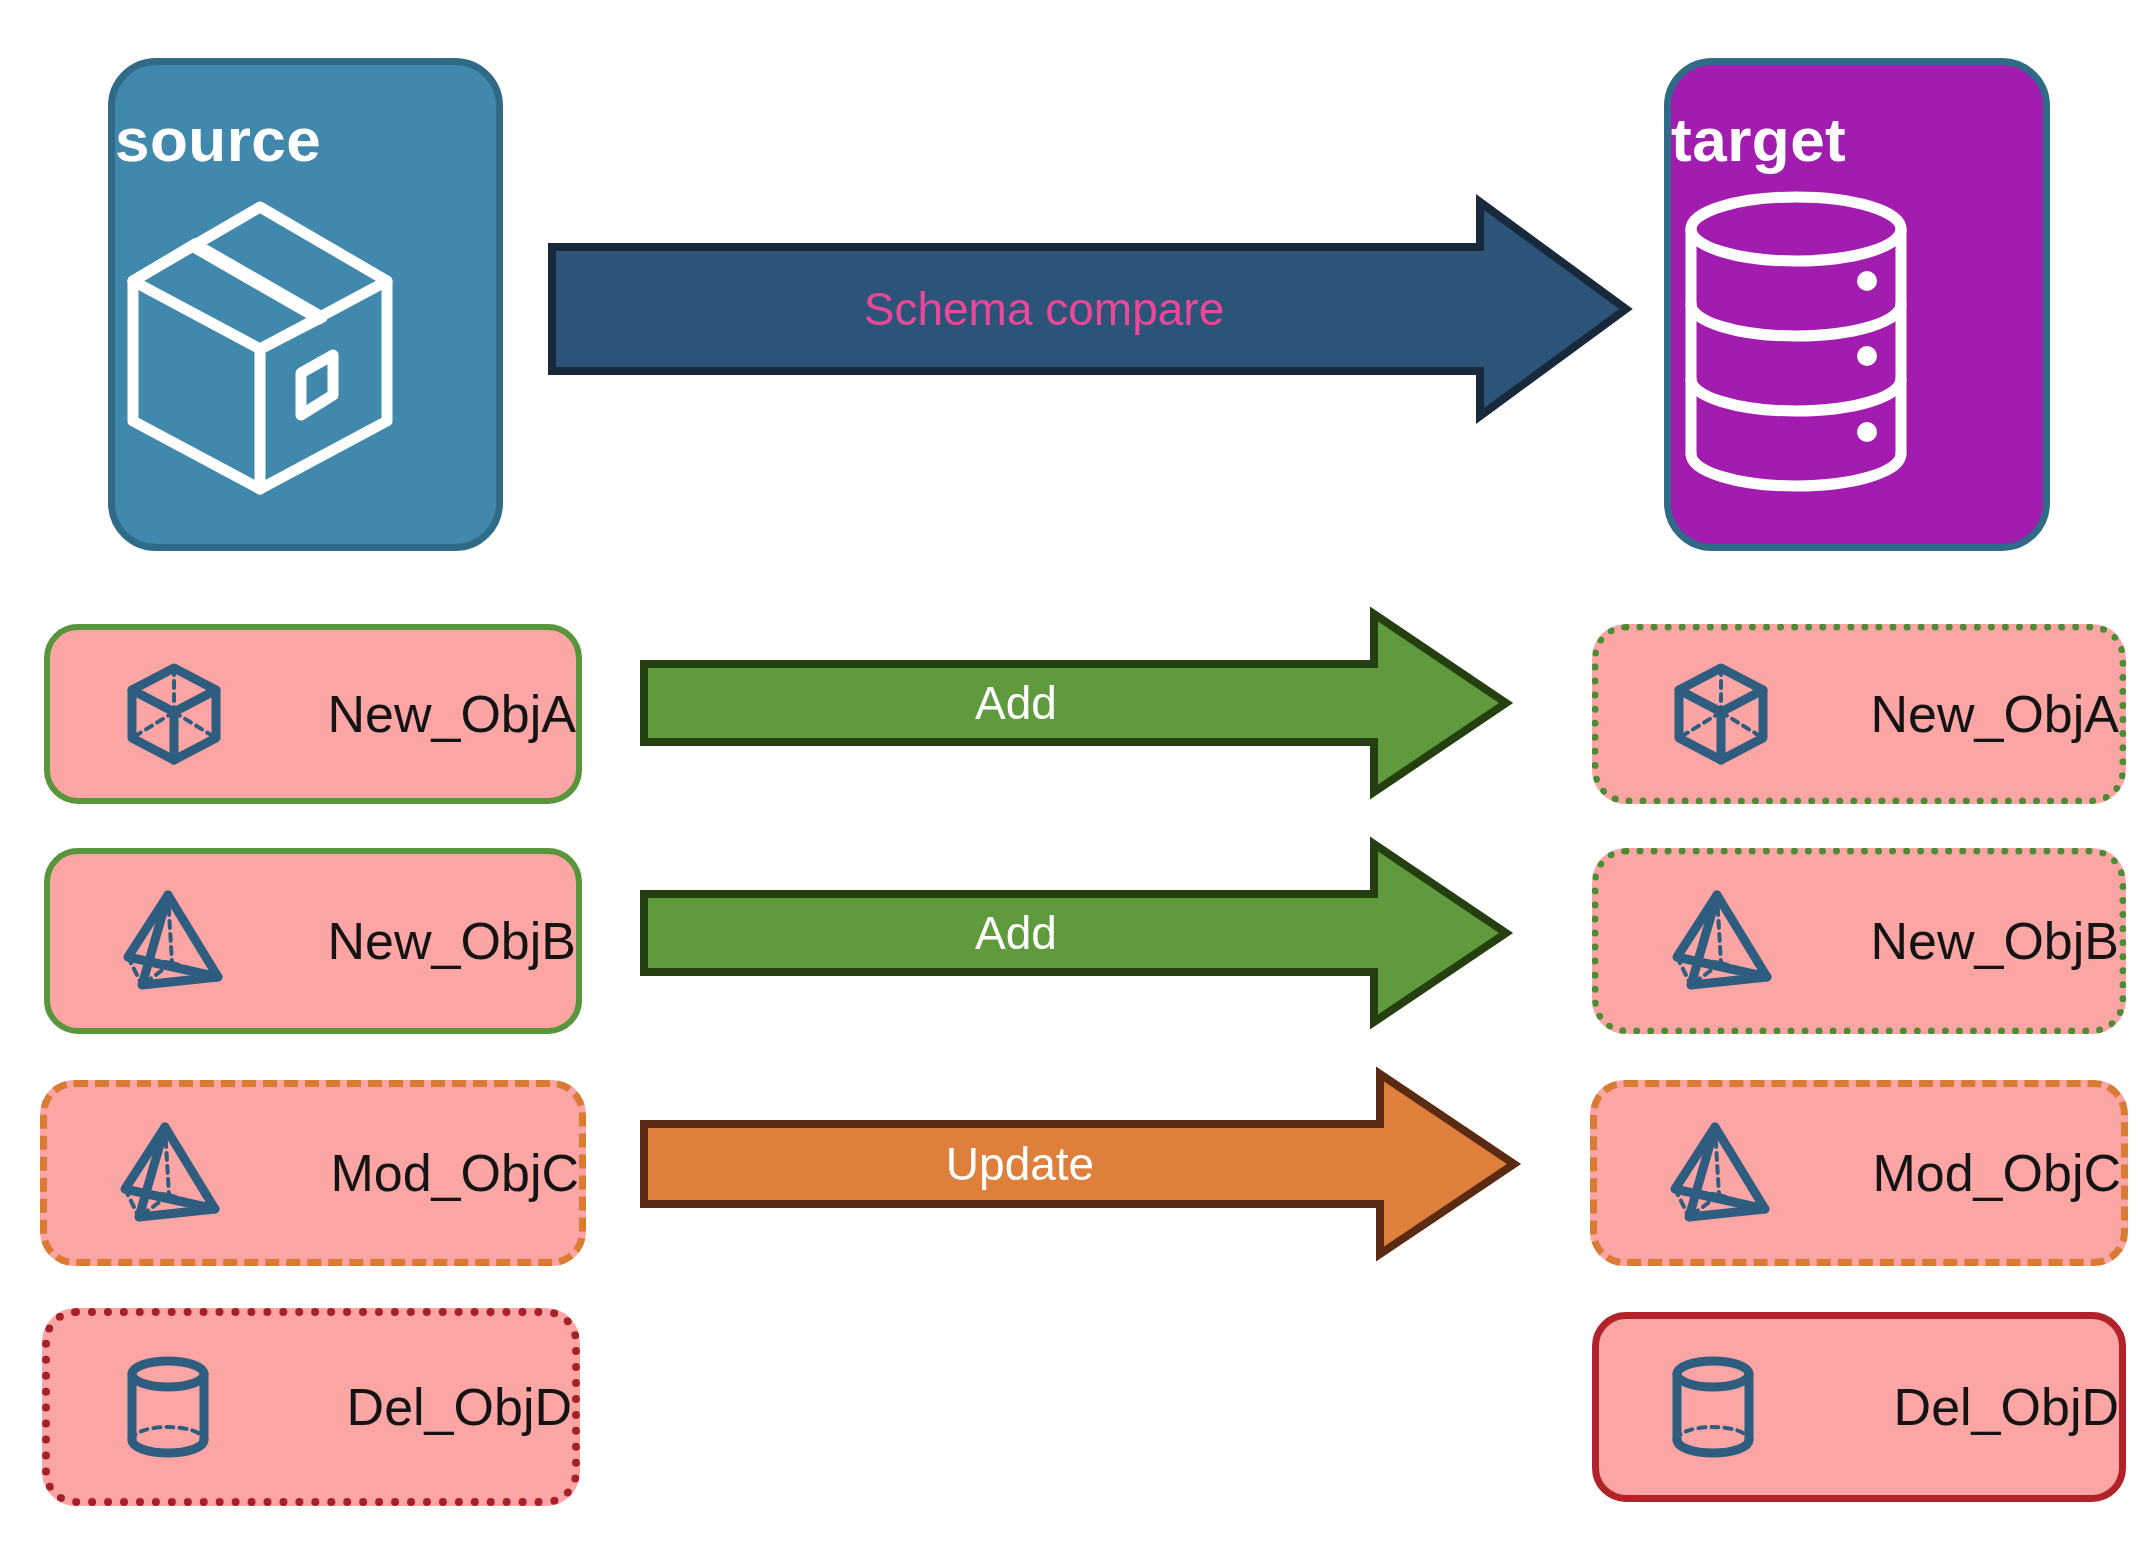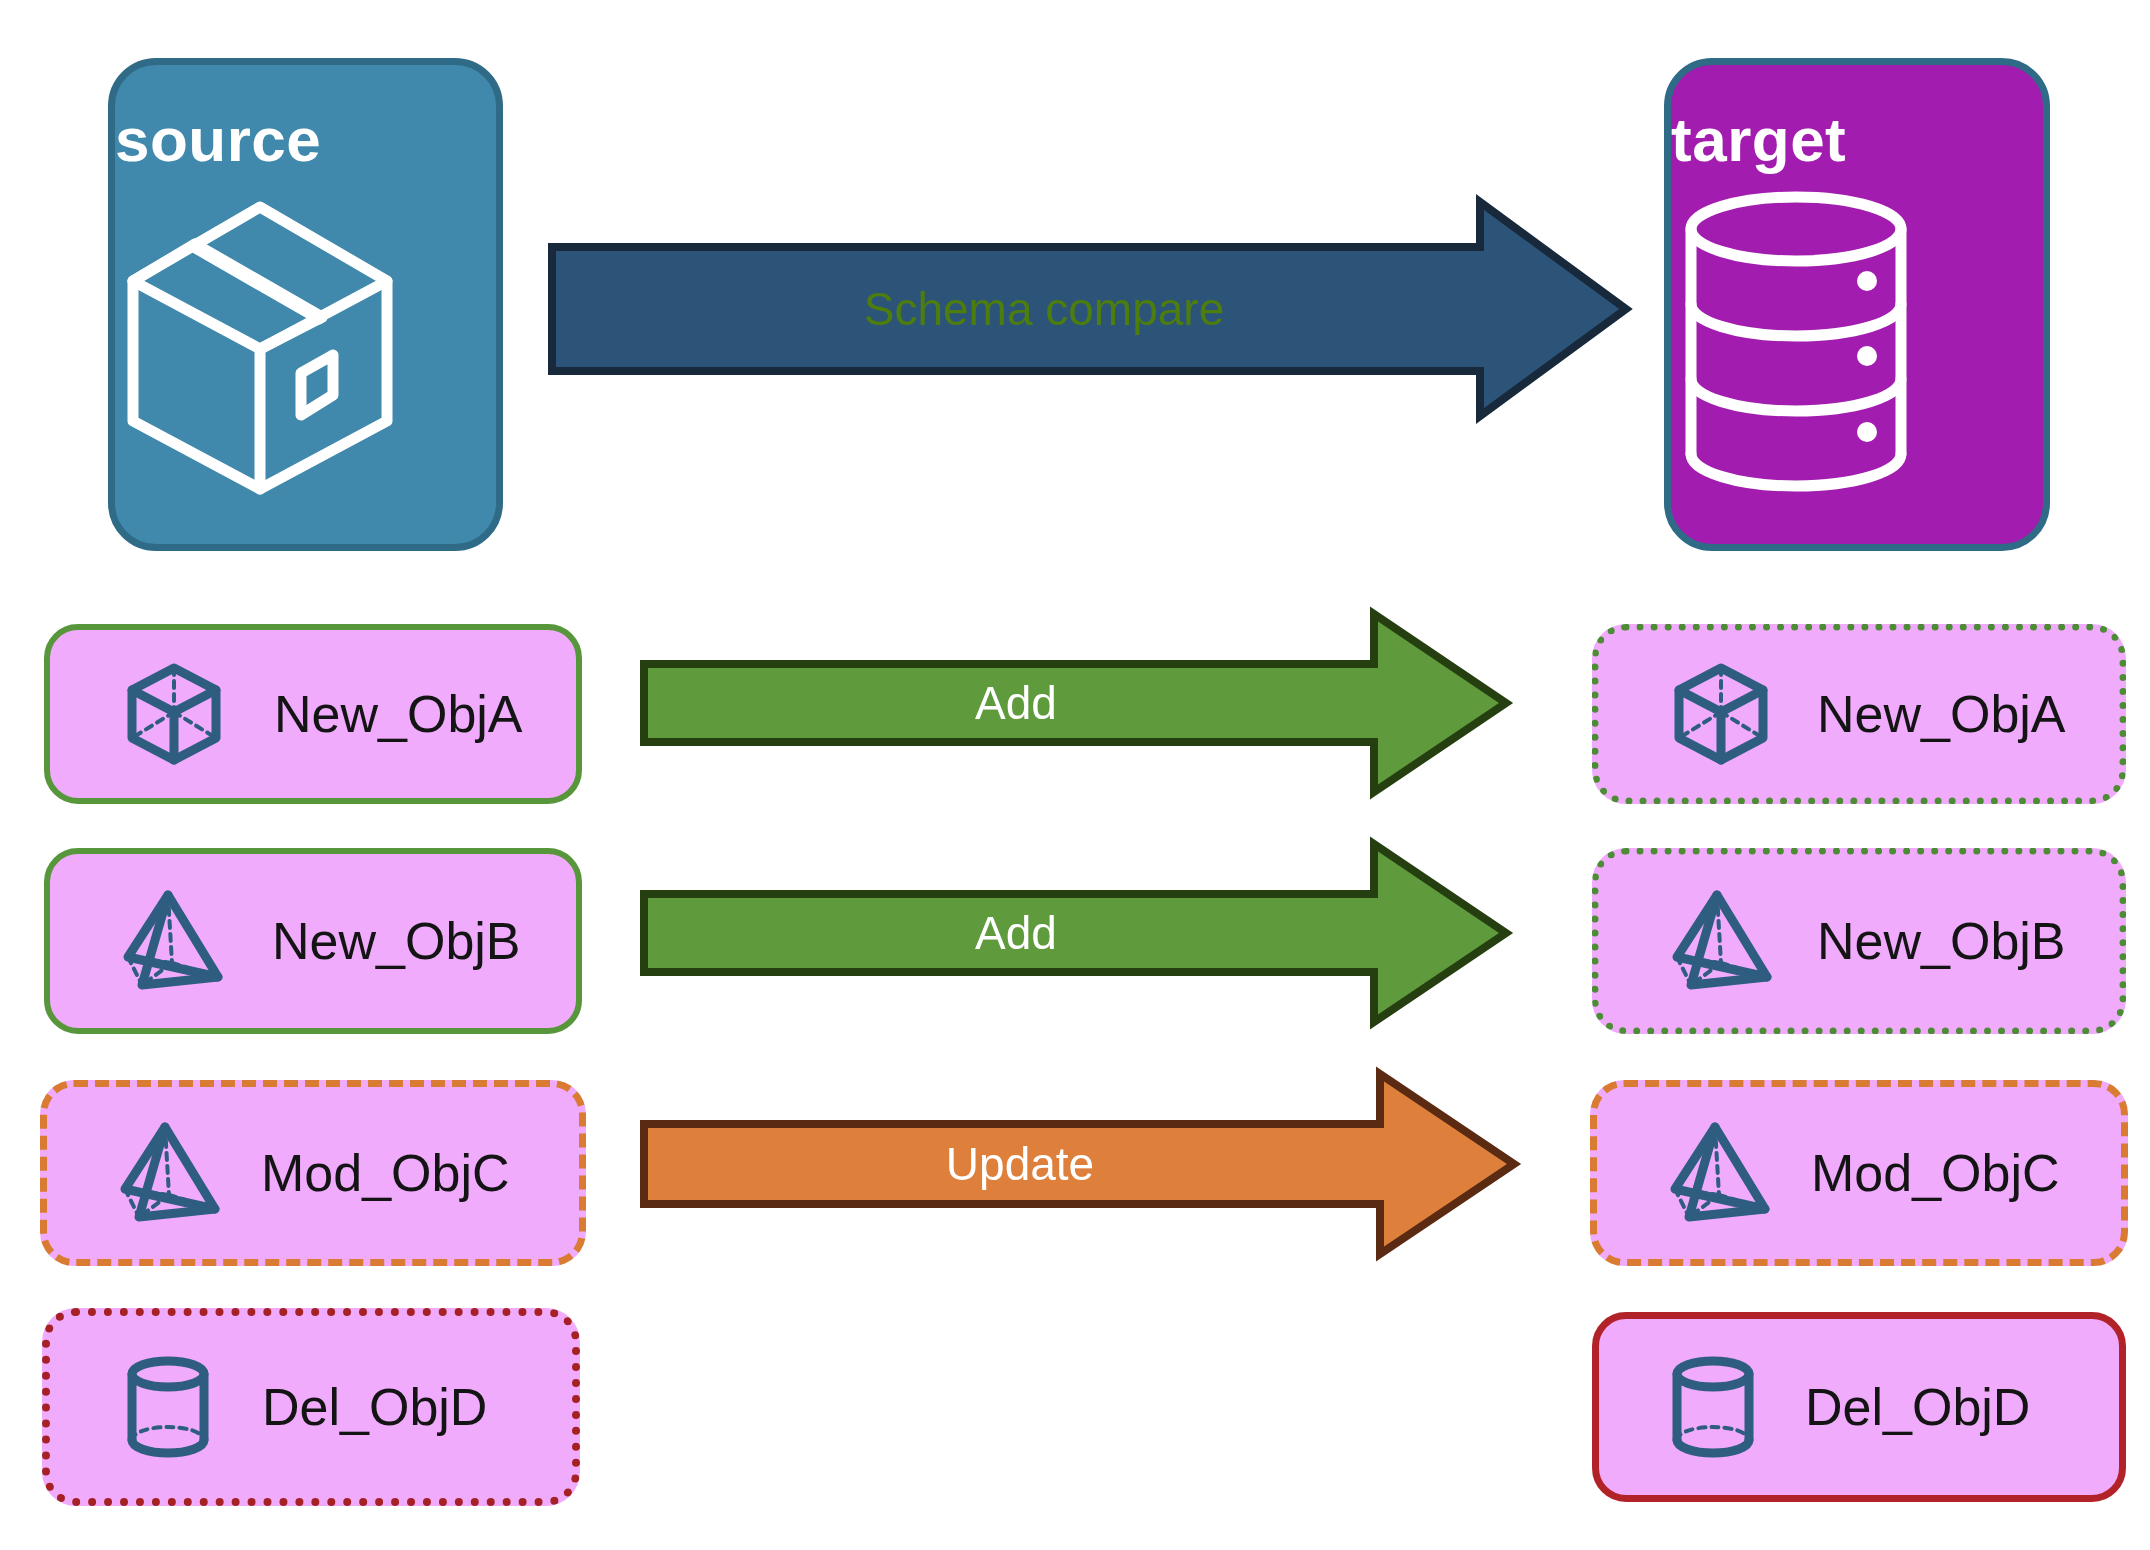--- a/index.html
+++ b/index.html
@@ -20,29 +20,29 @@
     color:#ffffff;font-weight:bold;font-size:62px;letter-spacing:.5px;
     margin-top:44px;line-height:1;
     font-family:"Liberation Sans","DejaVu Sans",sans-serif;
   }
   .endpoint-icon{margin-top:18px;}
 
   
   .big-arrow{position:absolute;}
   .big-arrow .lbl{
     position:absolute;left:0;right:0;top:50%;transform:translateY(-50%);
-    text-align:center;color:#4d7c0f;font-size:46px;
+    text-align:center;color:#ec4899;font-size:46px;
     padding-right:90px;
     font-family:"Liberation Sans","DejaVu Sans",sans-serif;
   }
 
   
   .objbox{
-    position:absolute;box-sizing:border-box;background:#f0abfc;
-    border-radius:34px;display:flex;align-items:center;
+    position:absolute;box-sizing:border-box;background:#fca5a5;
+    border-radius:34px;display:flex;align-items:center;justify-content:space-between;
   }
   .objbox .oicon{flex:0 0 auto;display:flex;align-items:center;justify-content:center;}
   .objbox .olabel{
     font-size:52px;color:#141414;white-space:nowrap;
     font-family:"Liberation Sans","DejaVu Sans",sans-serif;
   }
 
   .bd-green-solid {border:6px solid #57963A;}
   .bd-green-dotted{border:7px dotted #4C8C34;}
   .bd-orange-dash {border:7px dashed #D97B33;}

